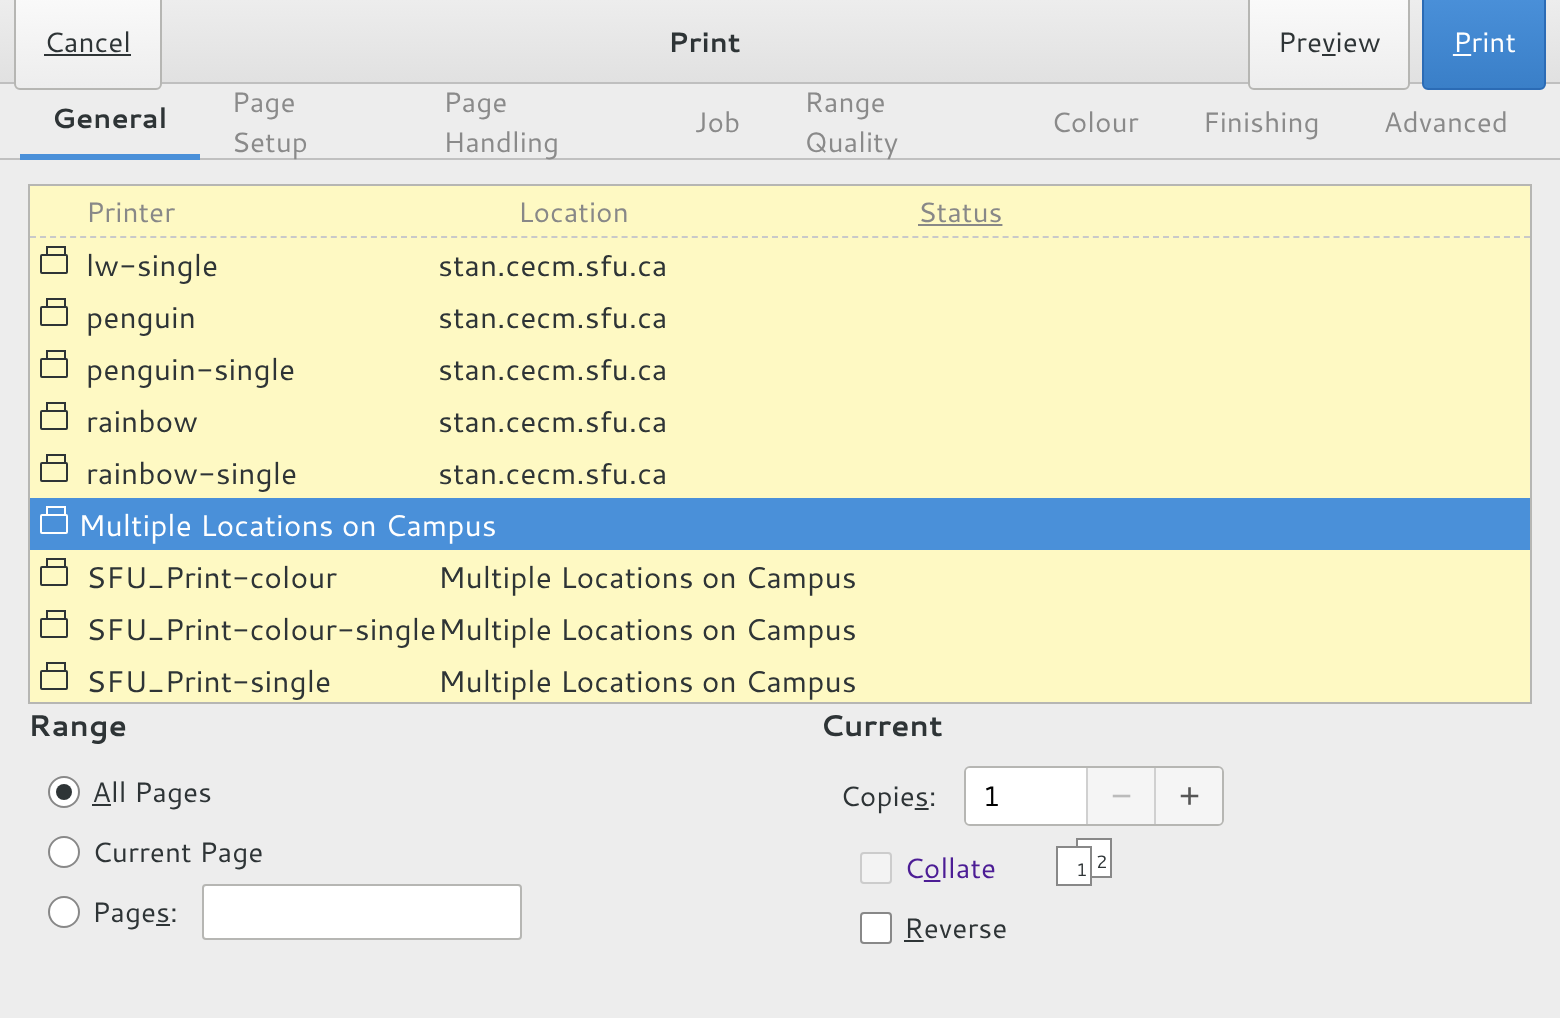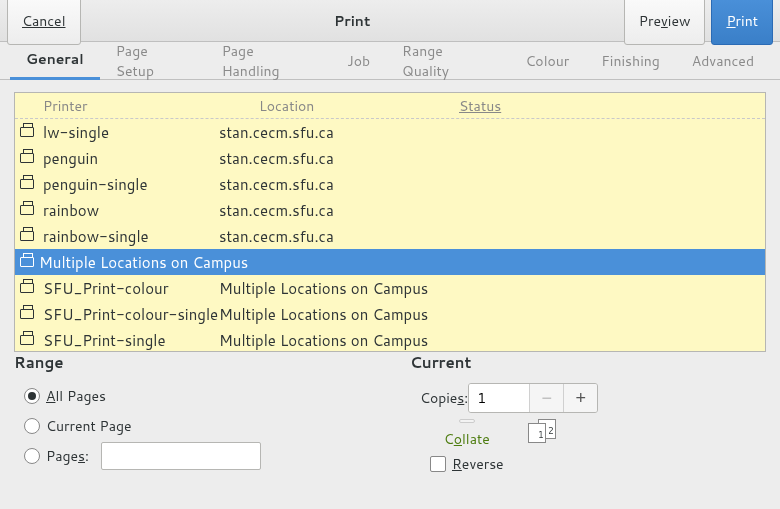--- a/index.html
+++ b/index.html
@@ -137,33 +137,33 @@
     display: inline-flex; align-items: center; justify-content: center;
     background: #fff;
   }
   .radio.checked::after {
     content: ""; width: 8px; height: 8px; background: #2e3436; border-radius: 50%;
   }
   .checkbox {
     width: 16px; height: 16px; border: 1px solid #888; border-radius: 2px; background: #fff;
     display: inline-flex; align-items: center; justify-content: center;
   }
-  .disabled { color: #4d7c0f; flex-direction: column; }
+  .disabled { color: #4c1d95; }
   .disabled .checkbox { border-color: #ccc; background: #f3f3f3; }
   .text-input {
     height: 28px;
     border: 1px solid #b6b6b3;
     background: #fff;
     border-radius: 2px;
     padding: 0 6px;
     font-family: inherit;
     font-size: 14px;
   }
   .pages-input { width: 160px; margin-left: 6px; }
-  .copies-row { display:flex; align-items:center; margin-left:10px; height:34px;}
+  .copies-row { display:flex; align-items:center; gap:14px; margin-left:10px; height:34px;}
   .spin {
     display: inline-flex; align-items:stretch; border:1px solid #b6b6b3; border-radius:3px; overflow:hidden; height:30px;
   }
   .spin input {
     width:60px; border:none; outline:none; padding:0 8px; font-size:14px; font-family:inherit;
   }
   .spin button {
     width:34px; border:none; border-left:1px solid #d0d0d0; background:#f5f5f5; font-size:18px; cursor:pointer;
     display:flex; align-items:center; justify-content:center; color:#555;
   }

